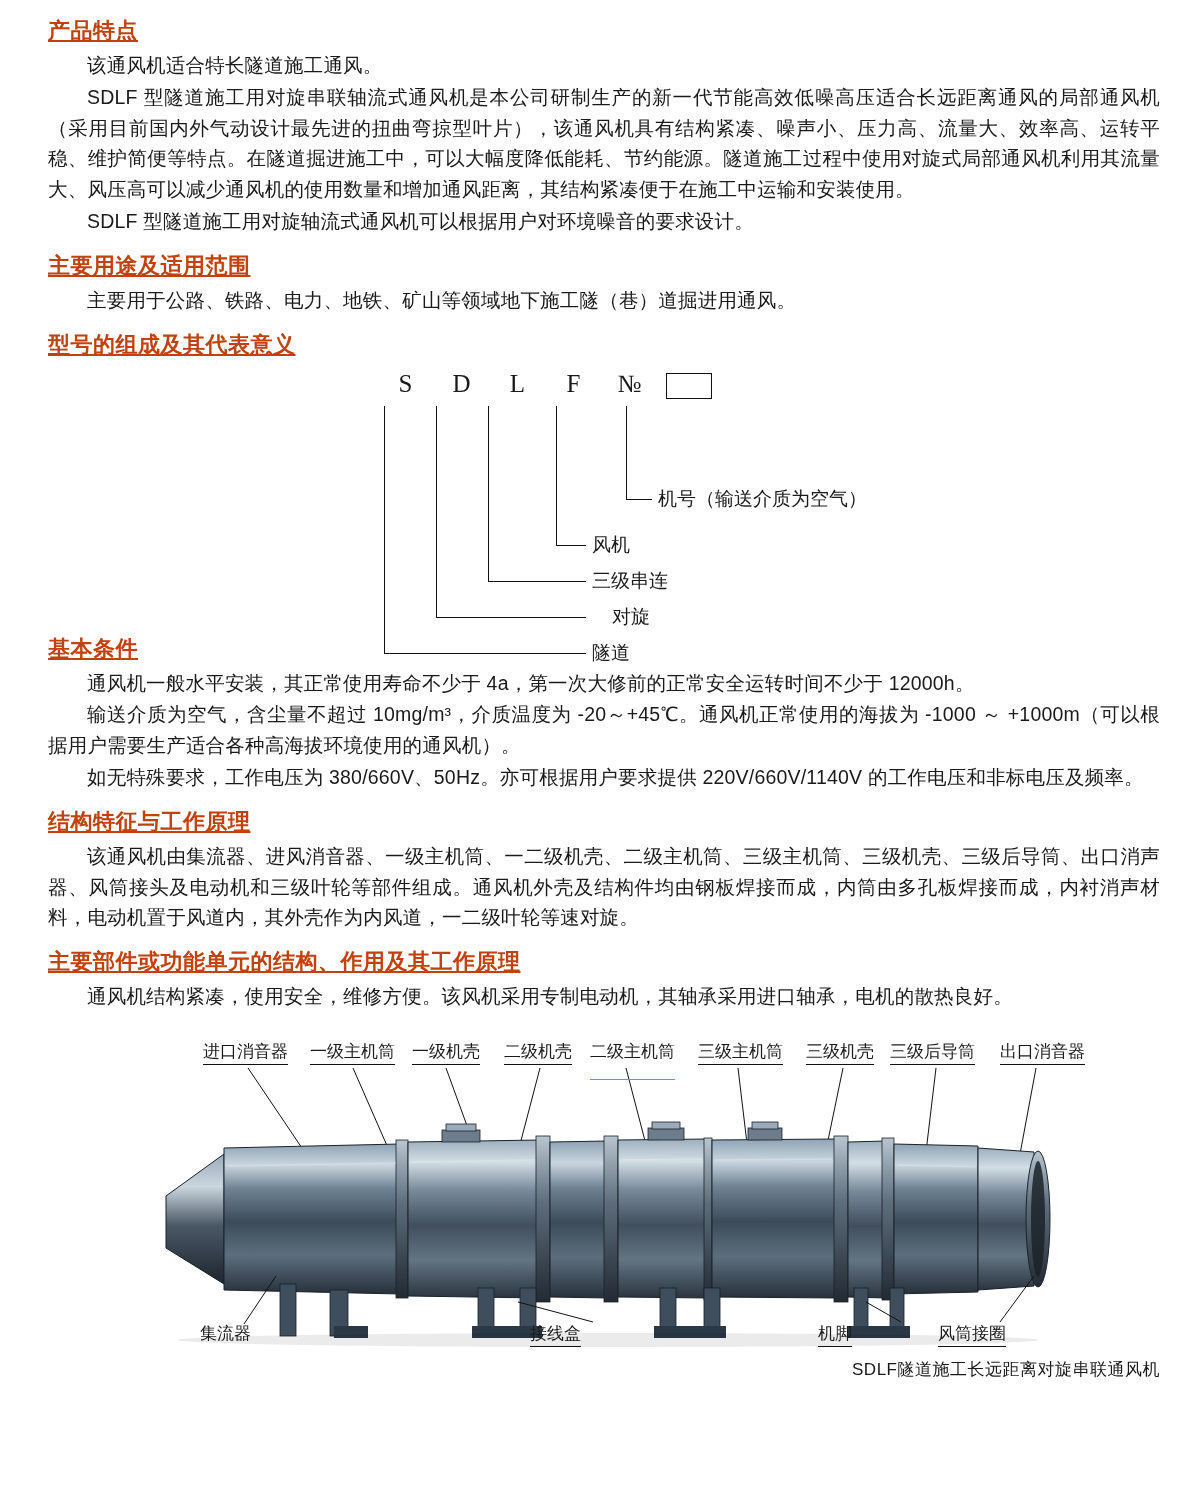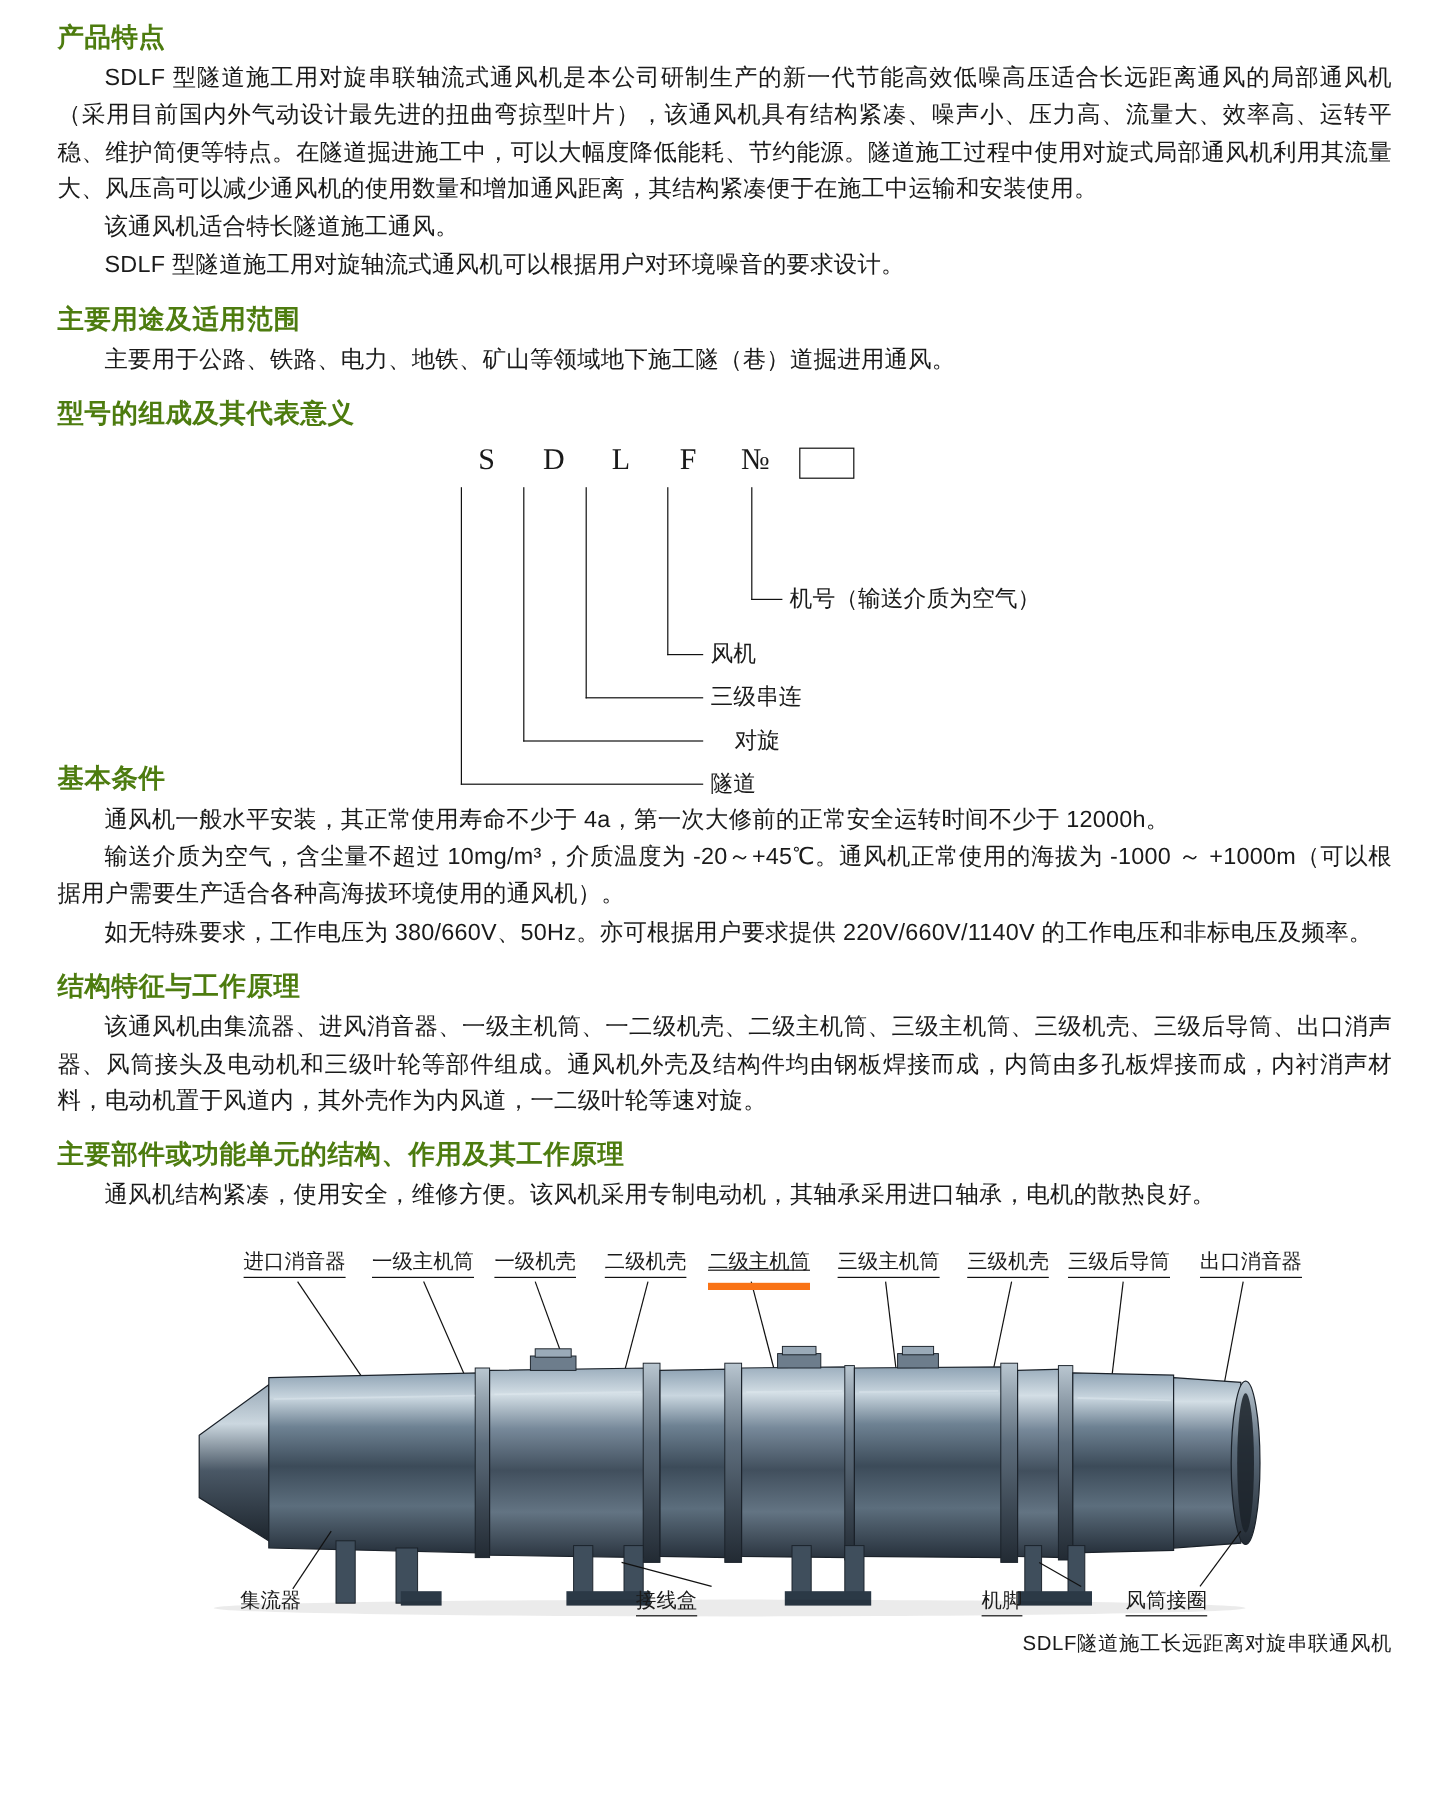--- a/index.html
+++ b/index.html
@@ -11,25 +11,26 @@
     font-family: "Liberation Sans", sans-serif;
     color: #1a1a1a;
   }
   .page {
     width: 1200px;
     min-height: 1510px;
     position: relative;
     padding: 8px 40px 0 48px;
   }
   h2.section-title {
-    color: #4d7c0f;
+    color: #c2410c;
     font-size: 22px;
     font-weight: bold;
     margin: 14px 0 4px 0;
     letter-spacing: 0.5px;
+    text-decoration: underline;
   }
   h2.section-title.first { margin-top: 8px; }
   p.body-text {
     font-size: 19.5px;
     line-height: 1.58;
     margin: 0 0 0 0;
     text-align: justify;
     text-indent: 2em;
     letter-spacing: 0.2px;
   }
@@ -85,22 +86,22 @@
     margin-top: 2px;
     letter-spacing: 0.5px;
   }
 </style>
 </head>
 <body>
 
 <div class="page">
 
   <h2 class="section-title first">产品特点</h2>
+  <p class="body-text">该通风机适合特长隧道施工通风。</p>
   <p class="body-text">SDLF 型隧道施工用对旋串联轴流式通风机是本公司研制生产的新一代节能高效低噪高压适合长远距离通风的局部通风机（采用目前国内外气动设计最先进的扭曲弯掠型叶片），该通风机具有结构紧凑、噪声小、压力高、流量大、效率高、运转平稳、维护简便等特点。在隧道掘进施工中，可以大幅度降低能耗、节约能源。隧道施工过程中使用对旋式局部通风机利用其流量大、风压高可以减少通风机的使用数量和增加通风距离，其结构紧凑便于在施工中运输和安装使用。</p>
-  <p class="body-text">该通风机适合特长隧道施工通风。</p>
   <p class="body-text">SDLF 型隧道施工用对旋轴流式通风机可以根据用户对环境噪音的要求设计。</p>
 
   <h2 class="section-title">主要用途及适用范围</h2>
   <p class="body-text">主要用于公路、铁路、电力、地铁、矿山等领域地下施工隧（巷）道掘进用通风。</p>
 
   <h2 class="section-title">型号的组成及其代表意义</h2>
 
   <div class="model-diagram">
     <div class="code-letters">
       <span class="ltr">S</span>
@@ -254,21 +255,21 @@
         <line x1="545" y1="296" x2="470" y2="276"></line>
         <line x1="853" y1="296" x2="818" y2="276"></line>
         <line x1="952" y1="296" x2="986" y2="250"></line>
       </g>
     </svg>
 
     <div style="position:absolute;left:155px;top:14px;font-size:17px;white-space:nowrap;border-bottom:1px solid #111;padding-bottom:1px;">进口消音器</div>
     <div style="position:absolute;left:262px;top:14px;font-size:17px;white-space:nowrap;border-bottom:1px solid #111;padding-bottom:1px;">一级主机筒</div>
     <div style="position:absolute;left:364px;top:14px;font-size:17px;white-space:nowrap;border-bottom:1px solid #111;padding-bottom:1px;">一级机壳</div>
     <div style="position:absolute;left:456px;top:14px;font-size:17px;white-space:nowrap;border-bottom:1px solid #111;padding-bottom:1px;">二级机壳</div>
-    <div style="position:absolute;left:542px;top:14px;font-size:17px;white-space:nowrap;border-bottom:6px solid #f97316;padding-bottom:6px;text-decoration:underline;">二级主机筒</div>
+    <div style="position:absolute;left:542px;top:14px;font-size:17px;white-space:nowrap;border-bottom:1px solid #f97316;padding-bottom:16px;">二级主机筒</div>
     <div style="position:absolute;left:650px;top:14px;font-size:17px;white-space:nowrap;border-bottom:1px solid #111;padding-bottom:1px;">三级主机筒</div>
     <div style="position:absolute;left:758px;top:14px;font-size:17px;white-space:nowrap;border-bottom:1px solid #111;padding-bottom:1px;">三级机壳</div>
     <div style="position:absolute;left:842px;top:14px;font-size:17px;white-space:nowrap;border-bottom:1px solid #111;padding-bottom:1px;">三级后导筒</div>
     <div style="position:absolute;left:952px;top:14px;font-size:17px;white-space:nowrap;border-bottom:1px solid #111;padding-bottom:1px;">出口消音器</div>
 
     <div style="position:absolute;left:152px;top:296px;font-size:17px;white-space:nowrap;">集流器</div>
     <div style="position:absolute;left:482px;top:296px;font-size:17px;white-space:nowrap;border-bottom:1px solid #111;padding-bottom:1px;">接线盒</div>
     <div style="position:absolute;left:770px;top:296px;font-size:17px;white-space:nowrap;border-bottom:1px solid #111;padding-bottom:1px;">机脚</div>
     <div style="position:absolute;left:890px;top:296px;font-size:17px;white-space:nowrap;border-bottom:1px solid #111;padding-bottom:1px;">风筒接圈</div>
   </div>

